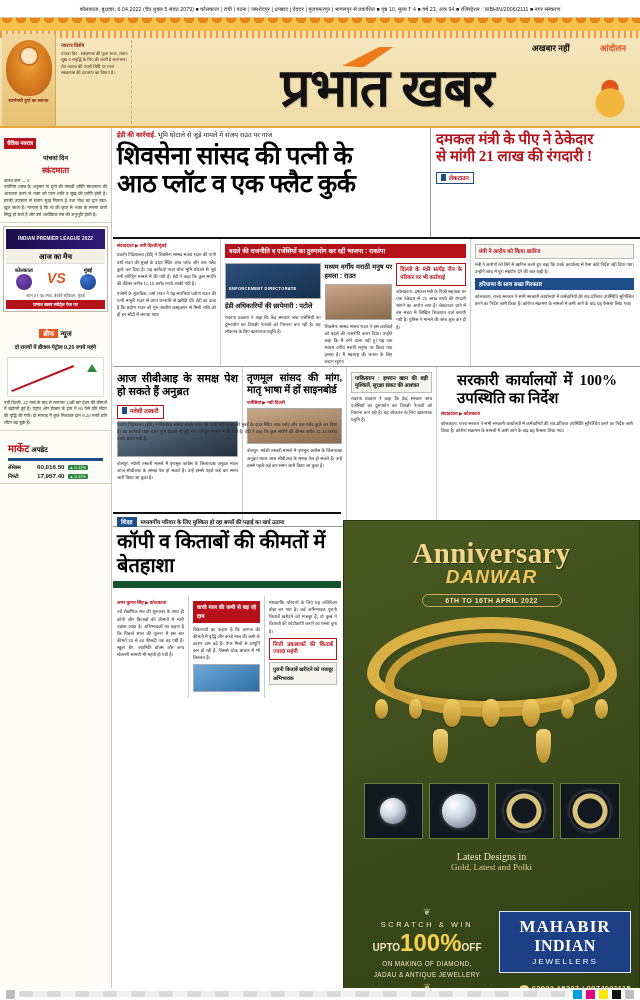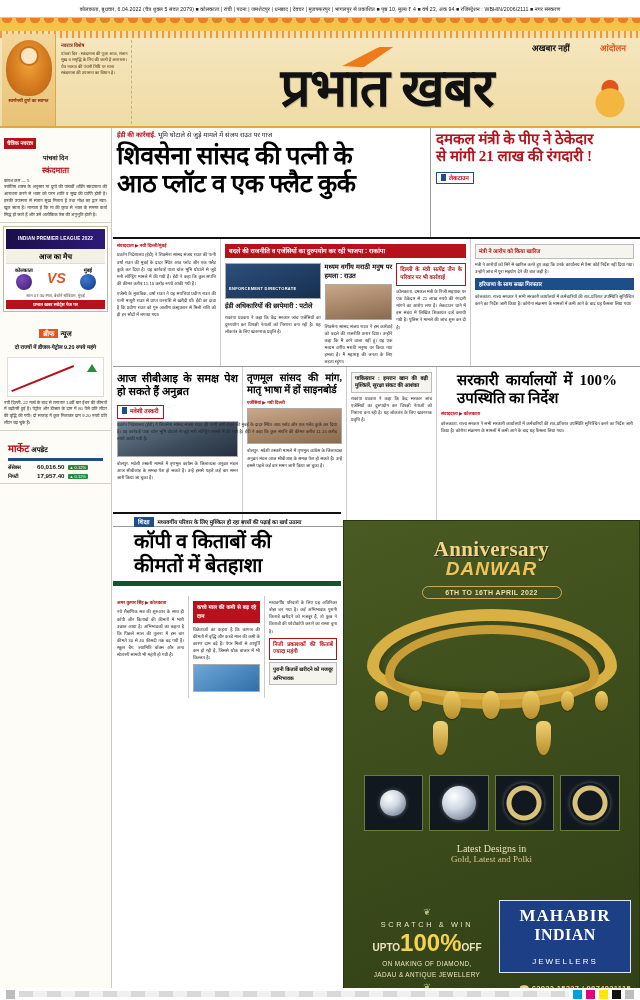--- a/index.html
+++ b/index.html
@@ -204,37 +204,37 @@
   .mid-hl{
     font-size:10px; font-weight:bold; line-height:1.2; color:#000;
     font-family:"Liberation Serif", serif; margin:2px 0 3px;
   }
   .sec-hl{
     font-size:11px; font-weight:bold; line-height:1.2; color:#000;
     font-family:"Liberation Serif", serif; margin:2px 0 3px;
   }
 
   
-  .edu-strip{ border-top:2px solid #111; border-bottom:5px solid #14532d; padding:3px 21px; }
+  .edu-strip{ border-top:2px solid #111; border-bottom:7px solid #14532d; padding:3px 4px; }
   .edu-tagline{ display:flex; align-items:center; gap:4px; margin-bottom:2px;}
   .edu-tag{ background:#1d4e89; color:#fff; font-size:6px; font-weight:bold; padding:1px 4px;}
   .edu-sub{ font-size:5.6px; font-weight:bold; color:#111;}
   .edu-hl{
     font-size:20px; font-weight:bold; line-height:1.22; color:#000;
     font-family:"Liberation Serif", serif;
   }
 
   
   .ad{
     position:absolute; right:0; top:392px; width:297px; height:562px;
     background: linear-gradient(160deg,#4a5a22 0%, #3d4d1c 40%, #2f3d14 100%);
     color:#f0dba0; overflow:hidden; border:1px solid #2a360f;
   }
   .ad-anniv{
-    font-family:"Liberation Serif", serif; font-size:21px; font-weight:bold;
+    font-family:"Liberation Serif", serif; font-size:29px; font-weight:bold;
     color:#f3d68a; text-align:center; margin-top:16px; letter-spacing:.3px;
     text-shadow:1px 1px 0 rgba(0,0,0,.4);
   }
   .ad-offer{
     font-size:19px; font-weight:bold; font-style:italic; color:#f0c45c;
     text-align:center; margin-top:-4px; letter-spacing:1px;
   }
   .ad-dates{
     margin:6px auto 0; width:140px; text-align:center;
     border:1px solid #c7ab5f; border-radius:9px; font-size:7px;
@@ -288,21 +288,21 @@
   .scratch .pct{ font-size:10px; color:#f0e3bb; font-weight:bold; }
   .scratch .pct b{ font-size:24px; color:#f5d34e; }
   .scratch .mk{ font-size:6.4px; color:#f0e3bb; line-height:1.5; margin-top:2px; letter-spacing:.4px;}
   .ornament{ color:#b9c07a; font-size:9px; line-height:1; margin:3px 0; }
   .brandbox{
     position:absolute; right:8px; bottom:108px; width:132px; background:#1d3f86;
     border:1px solid #dfe6f3; text-align:center; padding:5px 2px 6px;
   }
   .brandbox .n1{ font-family:"Liberation Serif",serif; font-size:17px; color:#fff; font-weight:bold; letter-spacing:1px; display:block;}
   .brandbox .n2{ font-family:"Liberation Serif",serif; font-size:16px; color:#fff; font-weight:bold; letter-spacing:.5px; display:block;}
-  .brandbox .n3{ font-size:8px; color:#fff; letter-spacing:2px; display:block; margin-top:13px;}
+  .brandbox .n3{ font-size:8px; color:#fff; letter-spacing:2px; display:block; margin-top:2px;}
   .phone{
     position:absolute; right:8px; bottom:88px; width:160px; text-align:right;
     font-size:7.6px; color:#f0d88f; font-weight:bold; letter-spacing:.3px;
   }
 
   
   .colorbar{ position:absolute; left:0; bottom:0; width:640px; height:12px; display:flex; align-items:center; gap:4px; padding:0 6px; background:#fff;}
   .swatch{ width:9px;height:9px; }
   .swatch.c1{background:#bdbdbd;} .swatch.c2{background:#00a0e0;}
   .swatch.c3{background:#e5007d;} .swatch.c4{background:#ffe800;}

